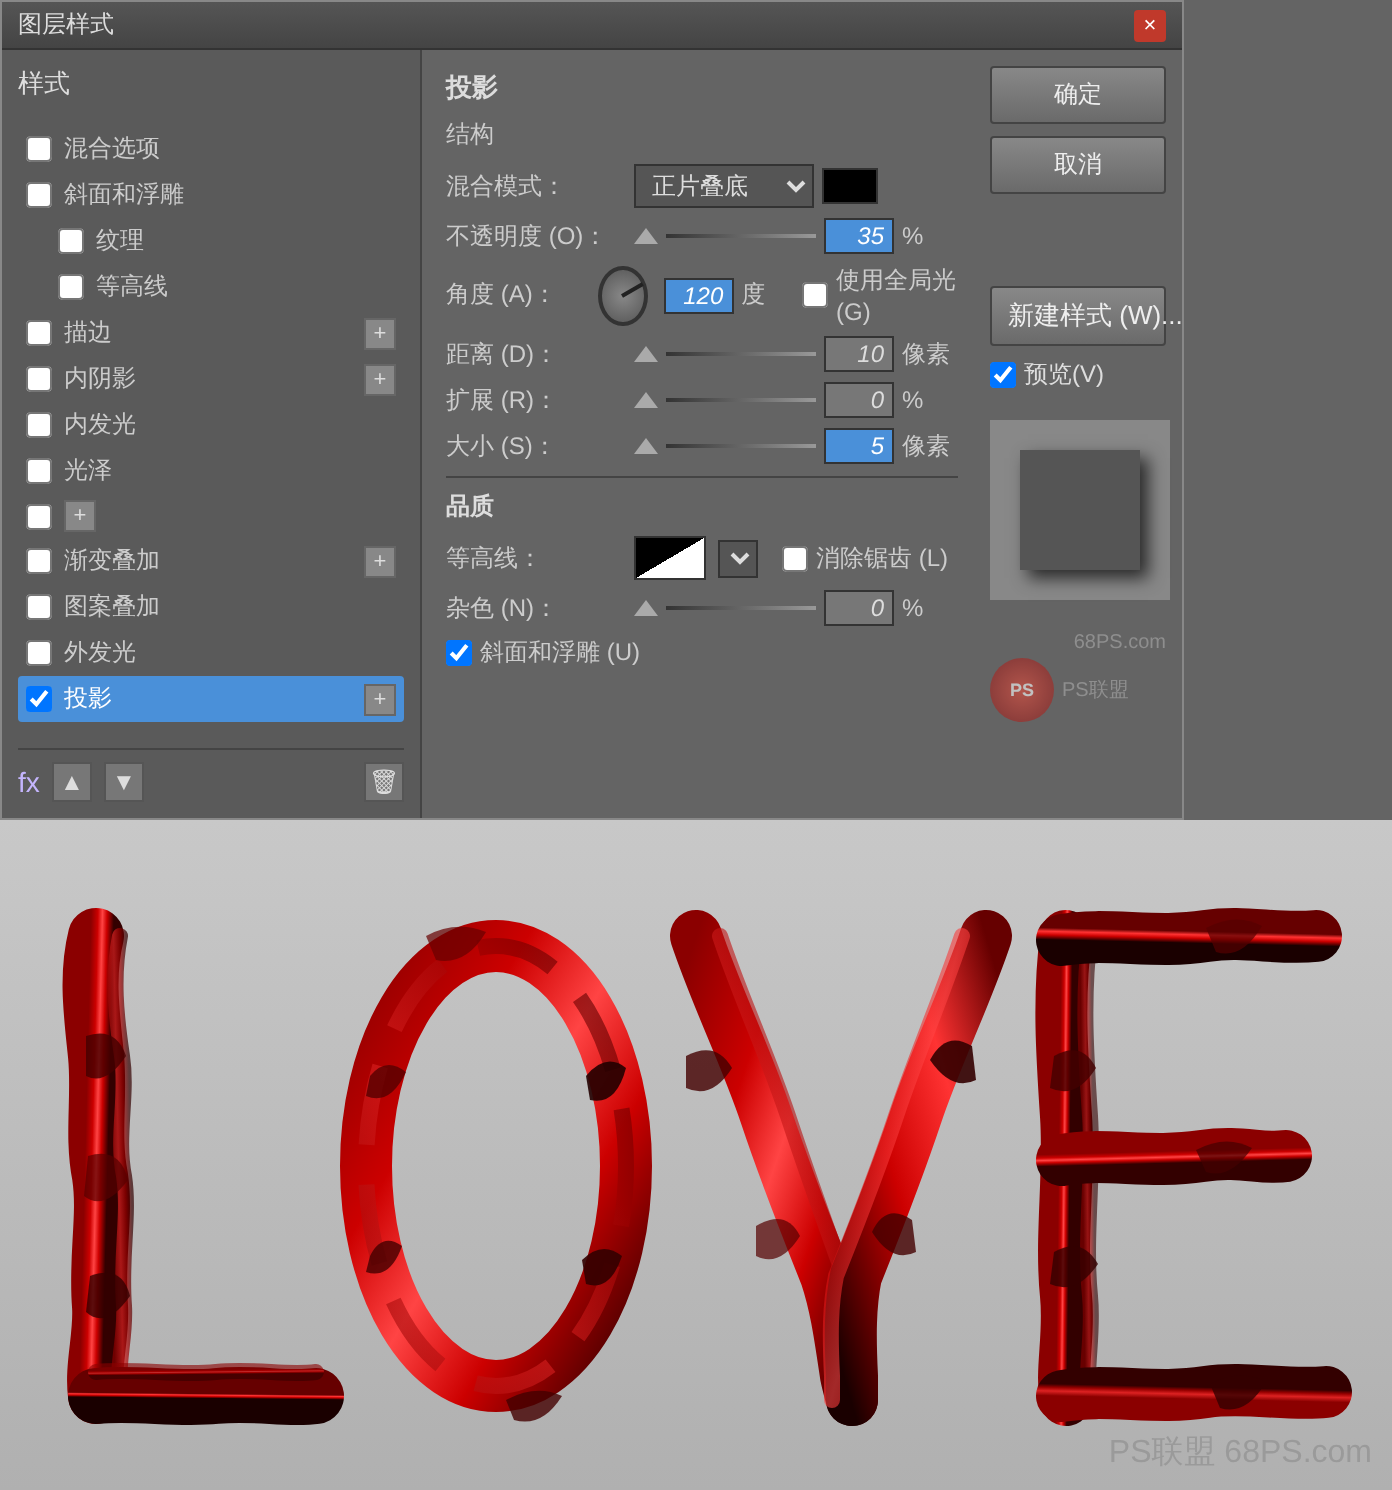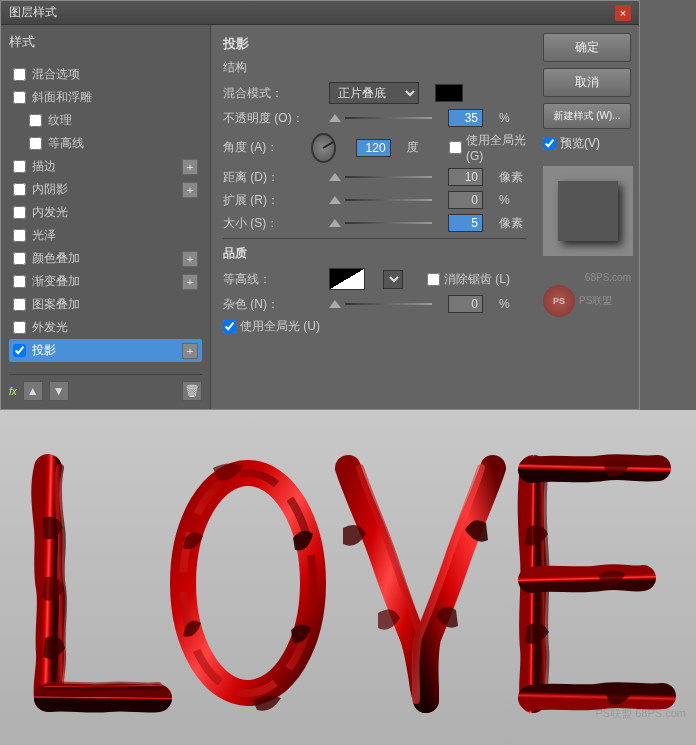--- a/index.html
+++ b/index.html
@@ -1,20 +1,20 @@
 <!DOCTYPE html>
 <html><head>
   <meta charset="utf-8">
   <style>
     * { box-sizing: border-box; margin: 0; padding: 0; }
     body { width: 696px; height: 745px; overflow: hidden; font-family: "Microsoft YaHei", "SimHei", sans-serif; font-size: 12px; background: #646464; }
 
     
     .dialog {
-      width: 640px;
+      width: 592px;
       height: 410px;
       background: #646464;
       border: 1px solid #888;
       position: relative;
     }
 
     .title-bar {
       background: linear-gradient(to bottom, #555, #444);
       height: 24px;
       display: flex;
@@ -93,23 +93,22 @@
 
     .styles-bottom {
       margin-top: auto;
       display: flex;
       align-items: center;
       padding-top: 6px;
       border-top: 1px solid #444;
       gap: 6px;
     }
     .fx-label {
-      color: #bef264;
-      font-style: italic;
-      font-size: 10px;
+      color: #c4b5fd;
+      font-size: 14px;
     }
     .bottom-btn {
       background: #777;
       border: 1px solid #555;
       color: #ddd;
       width: 20px;
       height: 20px;
       display: flex;
       align-items: center;
       justify-content: center;
@@ -164,21 +163,21 @@
       color: #ccc;
       font-size: 12px;
       margin-bottom: 6px;
       margin-top: 4px;
     }
 
     .param-row {
       display: flex;
       align-items: center;
       margin-bottom: 5px;
-      gap: 16px;
+      gap: 4px;
     }
     .param-label {
       color: #ccc;
       width: 90px;
       font-size: 12px;
       white-space: nowrap;
     }
     .param-select {
       background: #555;
       border: 1px solid #333;
@@ -216,20 +215,21 @@
       position: relative;
     }
     .param-value-input {
       background: #4a90d9;
       border: 1px solid #333;
       color: white;
       width: 35px;
       padding: 1px 4px;
       font-size: 12px;
       text-align: right;
+      font-style: italic;
     }
     .param-value-input.light {
       background: #777;
       color: #ddd;
     }
     .param-unit {
       color: #ccc;
       font-size: 12px;
       width: 28px;
     }
@@ -396,21 +396,20 @@
       <div class="style-item">
         <input type="checkbox" style="">
         <span class="style-item-label">内发光</span>
       </div>
       <div class="style-item">
         <input type="checkbox" style="">
         <span class="style-item-label">光泽</span>
       </div>
       <div class="style-item">
         <input type="checkbox" style="">
-        <span class="style-item-label">颜色叠加</span>
         <div class="style-item-plus">+</div>
       </div>
       <div class="style-item">
         <input type="checkbox" style="">
         <span class="style-item-label">渐变叠加</span>
         <div class="style-item-plus">+</div>
       </div>
       <div class="style-item">
         <input type="checkbox" style="">
         <span class="style-item-label">图案叠加</span>
@@ -524,30 +523,30 @@
               <div class="slider-triangle"></div>
               <div class="slider-line"></div>
             </div>
             <input class="param-value-input light" type="text" value="0" style="">
             <span class="param-unit">%</span>
           </div>
 
           <div class="param-row">
             <div class="checkbox-row">
               <input type="checkbox" checked="" style="">
-              <span>使用全局光 (U)</span>
+              <span>斜面和浮雕 (U)</span>
             </div>
           </div>
 
         </div>
 
         <div class="buttons-col">
           <button class="dlg-btn">确定</button>
           <button class="dlg-btn">取消</button>
-          <button class="dlg-btn" style="font-size:10px;">新建样式 (W)...</button>
+          <button class="dlg-btn" style="font-size:13px;margin-top:40px;">新建样式 (W)...</button>
           <div class="preview-checkbox">
             <input type="checkbox" checked="" style="">
             <span>预览(V)</span>
           </div>
 
           <div class="preview-box">
             <div class="preview-inner"></div>
           </div>
 
           <div style="margin-top:10px; text-align:right; opacity:0.6;">
@@ -640,16 +639,16 @@
       <path d="M 18 240 C 40 236 65 242 90 238 C 110 235 130 240 150 238" stroke="url(#ribbonGrad2)" stroke-width="26" fill="none" stroke-linecap="round"></path>
 
       <path d="M 14 70 Q 28 62 35 76 Q 25 92 12 86 Z" fill="#440000" opacity="0.8"></path>
       <path d="M 14 168 Q 28 160 36 174 Q 25 190 12 184 Z" fill="#330000" opacity="0.8"></path>
       <path d="M 90 6 Q 105 -2 118 5 Q 108 22 95 18 Z" fill="#550000" opacity="0.7"></path>
       <path d="M 85 117 Q 100 109 113 116 Q 102 132 90 128 Z" fill="#440000" opacity="0.7"></path>
       <path d="M 92 234 Q 107 226 120 233 Q 110 250 97 246 Z" fill="#330000" opacity="0.8"></path>
     </g>
   </svg>
 
-  <div class="canvas-watermark" style="position:absolute; bottom:24px; right:10px; opacity:0.3; font-size:11px; color:#666;">
+  <div class="canvas-watermark" style="position:absolute; bottom:8px; right:10px; opacity:0.3; font-size:16px; color:#666;">
     <span>PS联盟 68PS.com</span>
   </div>
 </div>
 
 </body></html>

